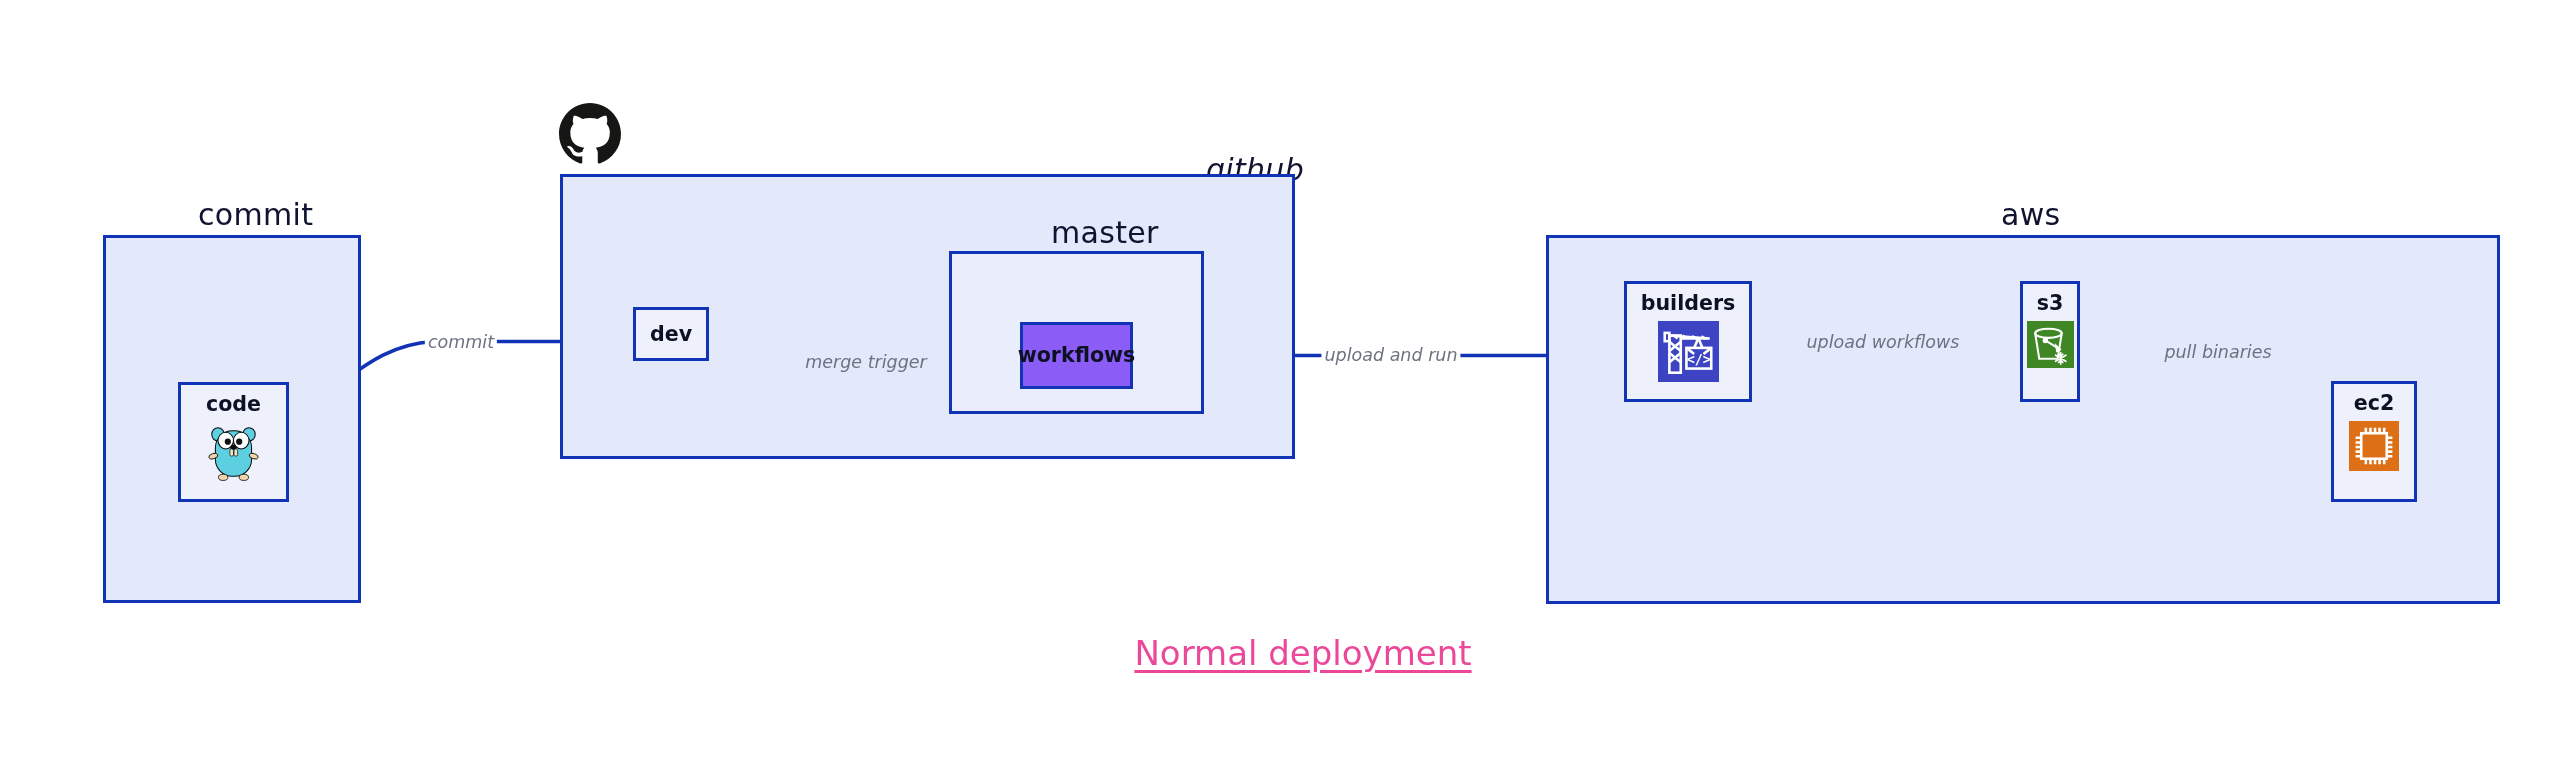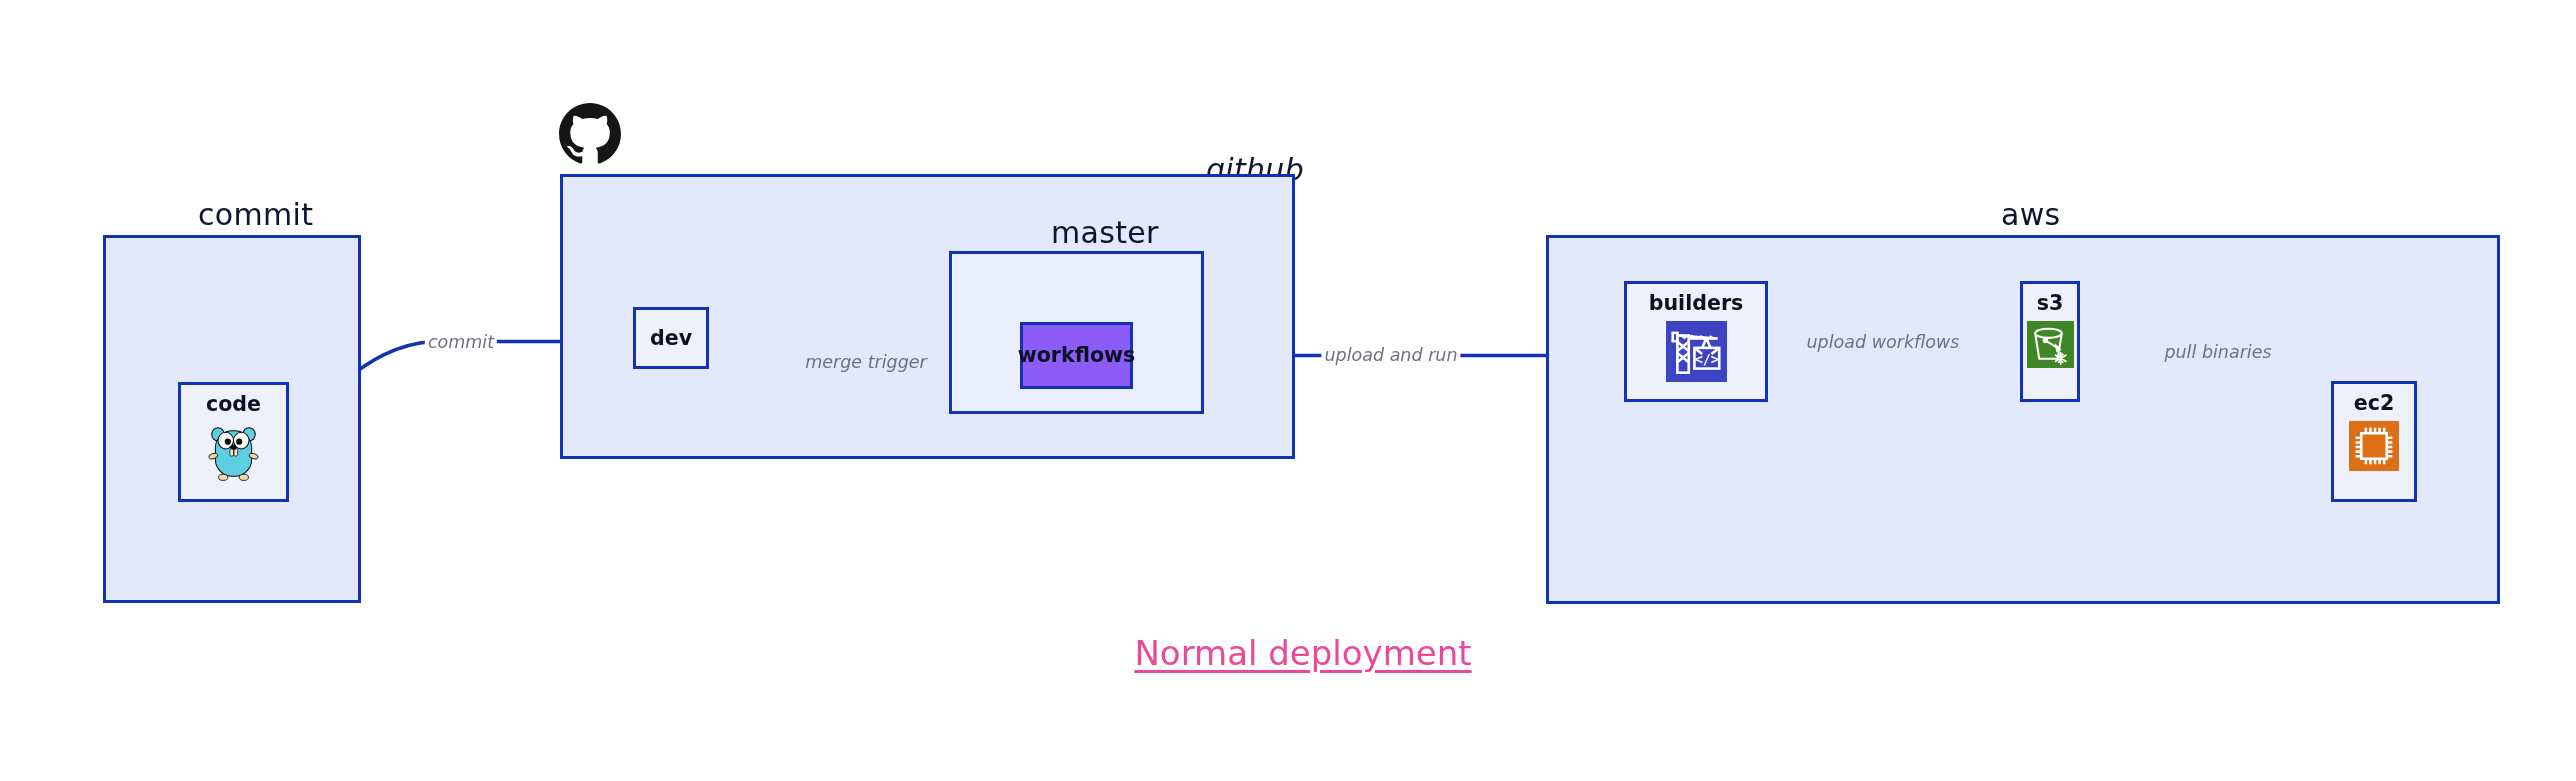--- a/index.html
+++ b/index.html
@@ -144,35 +144,35 @@
         0-.87.31-1.59.82-2.15-.08-.2-.36-1.02.08-2.12 0 0 .67-.21 2.2.82a7.42 7.42 0 0 1 2-.27c.68 0
         1.36.09 2 .27 1.53-1.04 2.2-.82 2.2-.82.44 1.1.16 1.92.08 2.12.51.56.82 1.27.82 2.15 0 3.07-1.87
         3.75-3.65 3.95.29.25.54.73.54 1.48 0 1.07-.01 1.93-.01 2.2 0 .21.15.46.55.38A8.01 8.01 0 0 0 16
         8c0-4.42-3.58-8-8-8z"></path>
     </svg>
   </div>
 
   <div class="group-label" style="left:1206px;top:152px;font-style:italic;">github</div>
   <div class="group-box" style="left:560px;top:174px;width:735px;height:285px;"></div>
 
-  <div class="node-box" style="left:633px;top:307px;width:76px;height:62px;">
+  <div class="node-box" style="left:633px;top:307px;width:76px;height:54px;">
     <div class="node-title centered">dev</div>
   </div>
 
   <div class="group-label" style="left:1051px;top:215px;">master</div>
   <div class="group-box" style="left:949px;top:251px;width:255px;height:163px;background:#eaeefc;"></div>
 
   <div class="node-box" style="left:1020px;top:322px;width:113px;height:67px;background:#8b5cf6;">
     <div class="node-title centered">workflows</div>
   </div>
 
   <div class="group-label" style="left:2001px;top:197px;">aws</div>
   <div class="group-box" style="left:1546px;top:235px;width:954px;height:369px;"></div>
 
-  <div class="node-box" style="left:1624px;top:281px;width:144px;height:121px;">
+  <div class="node-box" style="left:1624px;top:281px;width:128px;height:121px;">
     <div class="node-title" style="margin-top:9.3px;">builders</div>
     <div class="node-icon">
       <svg width="61" height="61" viewBox="0 0 118 118">
         <rect x="0" y="0" width="118" height="118" fill="#3c44c4"></rect>
         <g fill="none" stroke="#ffffff" stroke-width="5">
 
           <rect x="22" y="28" width="22" height="72"></rect>
           <path d="M22,40 L44,58 M44,40 L22,58 M22,62 L44,80 M44,62 L22,80"></path>
 
           <rect x="13" y="23" width="9" height="16"></rect>

